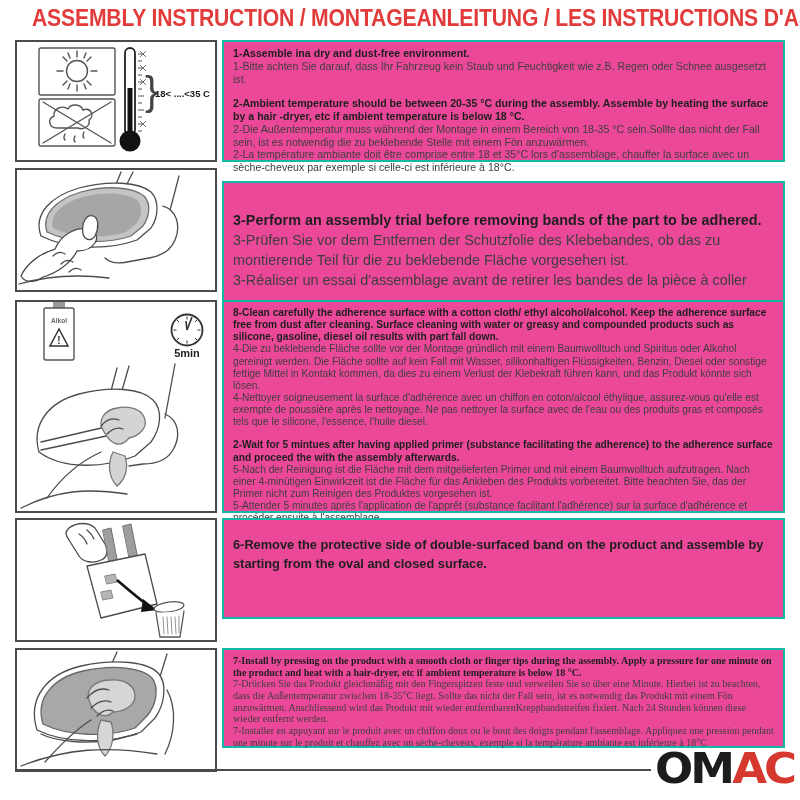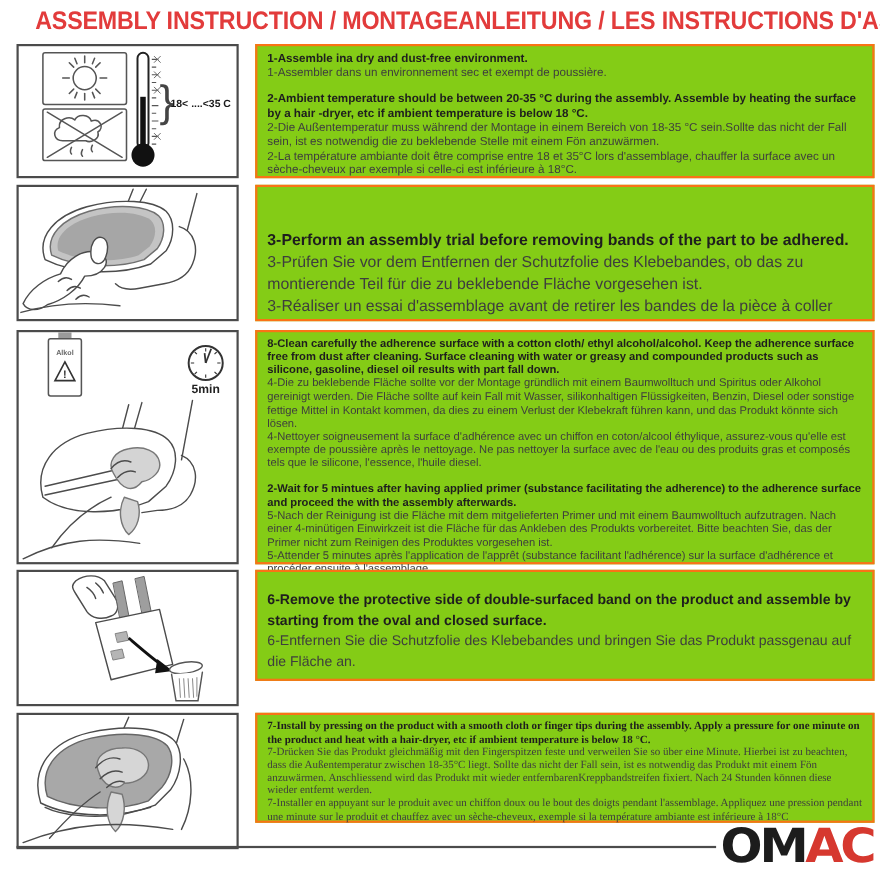--- a/index.html
+++ b/index.html
@@ -3,29 +3,29 @@
 <meta charset="utf-8">
 <style>
   html,body{margin:0;padding:0;background:#ffffff;}
   .page{position:relative;width:800px;height:800px;background:#fff;overflow:hidden;
         font-family:"Liberation Sans",sans-serif;}
   .title{position:absolute;top:5px;left:0;width:800px;text-align:center;font-weight:bold;
          font-size:23px;color:#e23b3b;letter-spacing:-0.2px;white-space:nowrap;
          transform:scaleX(0.92);transform-origin:center;}
   .cell-ill{position:absolute;left:15px;width:202px;border:2px solid #4b4b4b;background:#fff;
             box-sizing:border-box;}
-  .cell-txt{position:absolute;left:232px;width:563px;border:2px solid #f97316;background:#84cc16;
+  .cell-txt{position:absolute;left:222px;width:563px;border:2px solid #14b8a6;background:#ec4899;
             box-sizing:border-box;padding:5px 9px 0 9px;color:#3e3e3e;}
   .cell-ill svg{display:block;width:100%;height:100%;}
   p{margin:0;}
   .en{font-weight:bold;color:#1e1e1e;}
   .tr{color:#3e3e3e;}
   .gap{margin-top:11px;}
   .t-sm {font-size:10.6px;line-height:1.22;}
-  .t-lg {font-size:14.4px;line-height:1.38;padding-top:40px;}
+  .t-lg {font-size:14.4px;line-height:1.38;padding-top:28px;margin-top:13px;}
   .t-sm2{font-size:10.2px;line-height:1.19;}
   .t-md {font-size:12.8px;line-height:1.45;padding-top:16px;}
   .t-xs {font-size:10px;line-height:1.17;font-family:Liberation Serif, serif;}
   .footer-line{position:absolute;top:769px;left:15px;width:636px;height:0;
                border-top:2px solid #4b4b4b;}
   .logo{position:absolute;top:744px;right:6px;font-family:"DejaVu Sans",sans-serif;
         font-weight:bold;font-size:45px;letter-spacing:-3px;line-height:1.1;
         transform:scaleY(0.95);transform-origin:center;}
   .logo-black{color:#1c1c1c;}
   .logo-red{color:#d6382f;}
@@ -93,21 +93,21 @@
           <line x1="123" y1="79" x2="129" y2="85"></line>
             <line x1="129" y1="79" x2="123" y2="85"></line>
         </g>
         <text x="128" y="63" font-size="40" fill="#444">}</text>
         <text x="138" y="55" font-size="9.5" font-weight="bold" fill="#1a1a1a">18&lt; ....&lt;35 C</text>
       </g>
     </svg>
   </div>
   <div class="cell-txt t-sm" style="top:40px;height:122px;">
     <p class="en">1-Assemble ina dry and dust-free environment.</p>
-    <p class="tr">1-Assembler dans un environnement sec et exempt de poussière.</p>
+    <p class="tr">1-Bitte achten Sie darauf, dass Ihr Fahrzeug kein Staub und Feuchtigkeit wie z.B. Regen oder Schnee ausgesetzt ist.</p>
     <p class="en gap">2-Ambient temperature should be between 20-35 °C  during the assembly. Assemble by heating the surface by a hair -dryer, etc if ambient temperature is below 18 °C.</p>
     <p class="tr">2-Die Außentemperatur muss während der Montage in einem Bereich von 18-35 °C  sein.Sollte das nicht der Fall sein, ist es notwendig die zu beklebende Stelle mit einem Fön anzuwärmen.</p>
     <p class="tr">2-La température ambiante doit être comprise entre 18 et 35°C lors d'assemblage, chauffer la surface avec un sèche-cheveux par exemple si celle-ci est inférieure à 18°C.</p>
   </div>
 
   <div class="cell-ill" style="top:168px;height:124px;">
     <svg viewBox="0 0 198 120" preserveAspectRatio="xMidYMid meet">
       <g fill="none" stroke="#4c4c4c" stroke-width="1.3" stroke-linecap="round" stroke-linejoin="round">
         <path d="M104,2 L92,32"></path>
           <path d="M116,2 L103,28"></path>
@@ -206,21 +206,20 @@
             <line x1="150" y1="97" x2="151" y2="114"></line>
           <line x1="154" y1="97" x2="155" y2="114"></line>
             <line x1="158" y1="97" x2="159" y2="114"></line>
           <line x1="162" y1="96" x2="162" y2="113"></line>
         </g>
       </g>
     </svg>
   </div>
   <div class="cell-txt t-md" style="top:518px;height:101px;">
     <p class="en">6-Remove the protective side of double-surfaced band on the product and assemble by starting from the oval and closed surface.</p>
-    <p class="tr">6-Entfernen Sie die Schutzfolie des Klebebandes und bringen Sie das Produkt passgenau auf die Fläche an.</p>
   </div>
 
   <div class="cell-ill" style="top:648px;height:124px;">
     <svg viewBox="0 0 198 120" preserveAspectRatio="xMidYMid meet">
       <g fill="none" stroke="#4c4c4c" stroke-width="1.3" stroke-linecap="round" stroke-linejoin="round">
         <path d="M100,2 L92,20"></path>
           <path d="M150,4 L142,30"></path>
         <path d="M150,40 C160,58 158,84 148,104"></path>
         <path d="M20,80 C10,48 30,24 64,16 C100,8 132,12 142,24 C150,34 148,54 138,68 L124,82 C94,94 48,94 20,80 Z" fill="#fff"></path>
         <path d="M26,74 C18,48 36,28 66,21 C98,14 126,18 135,28 C142,37 140,54 130,66 L118,78 C90,88 50,86 26,74 Z" fill="#a8a8a8" stroke="#666"></path>

